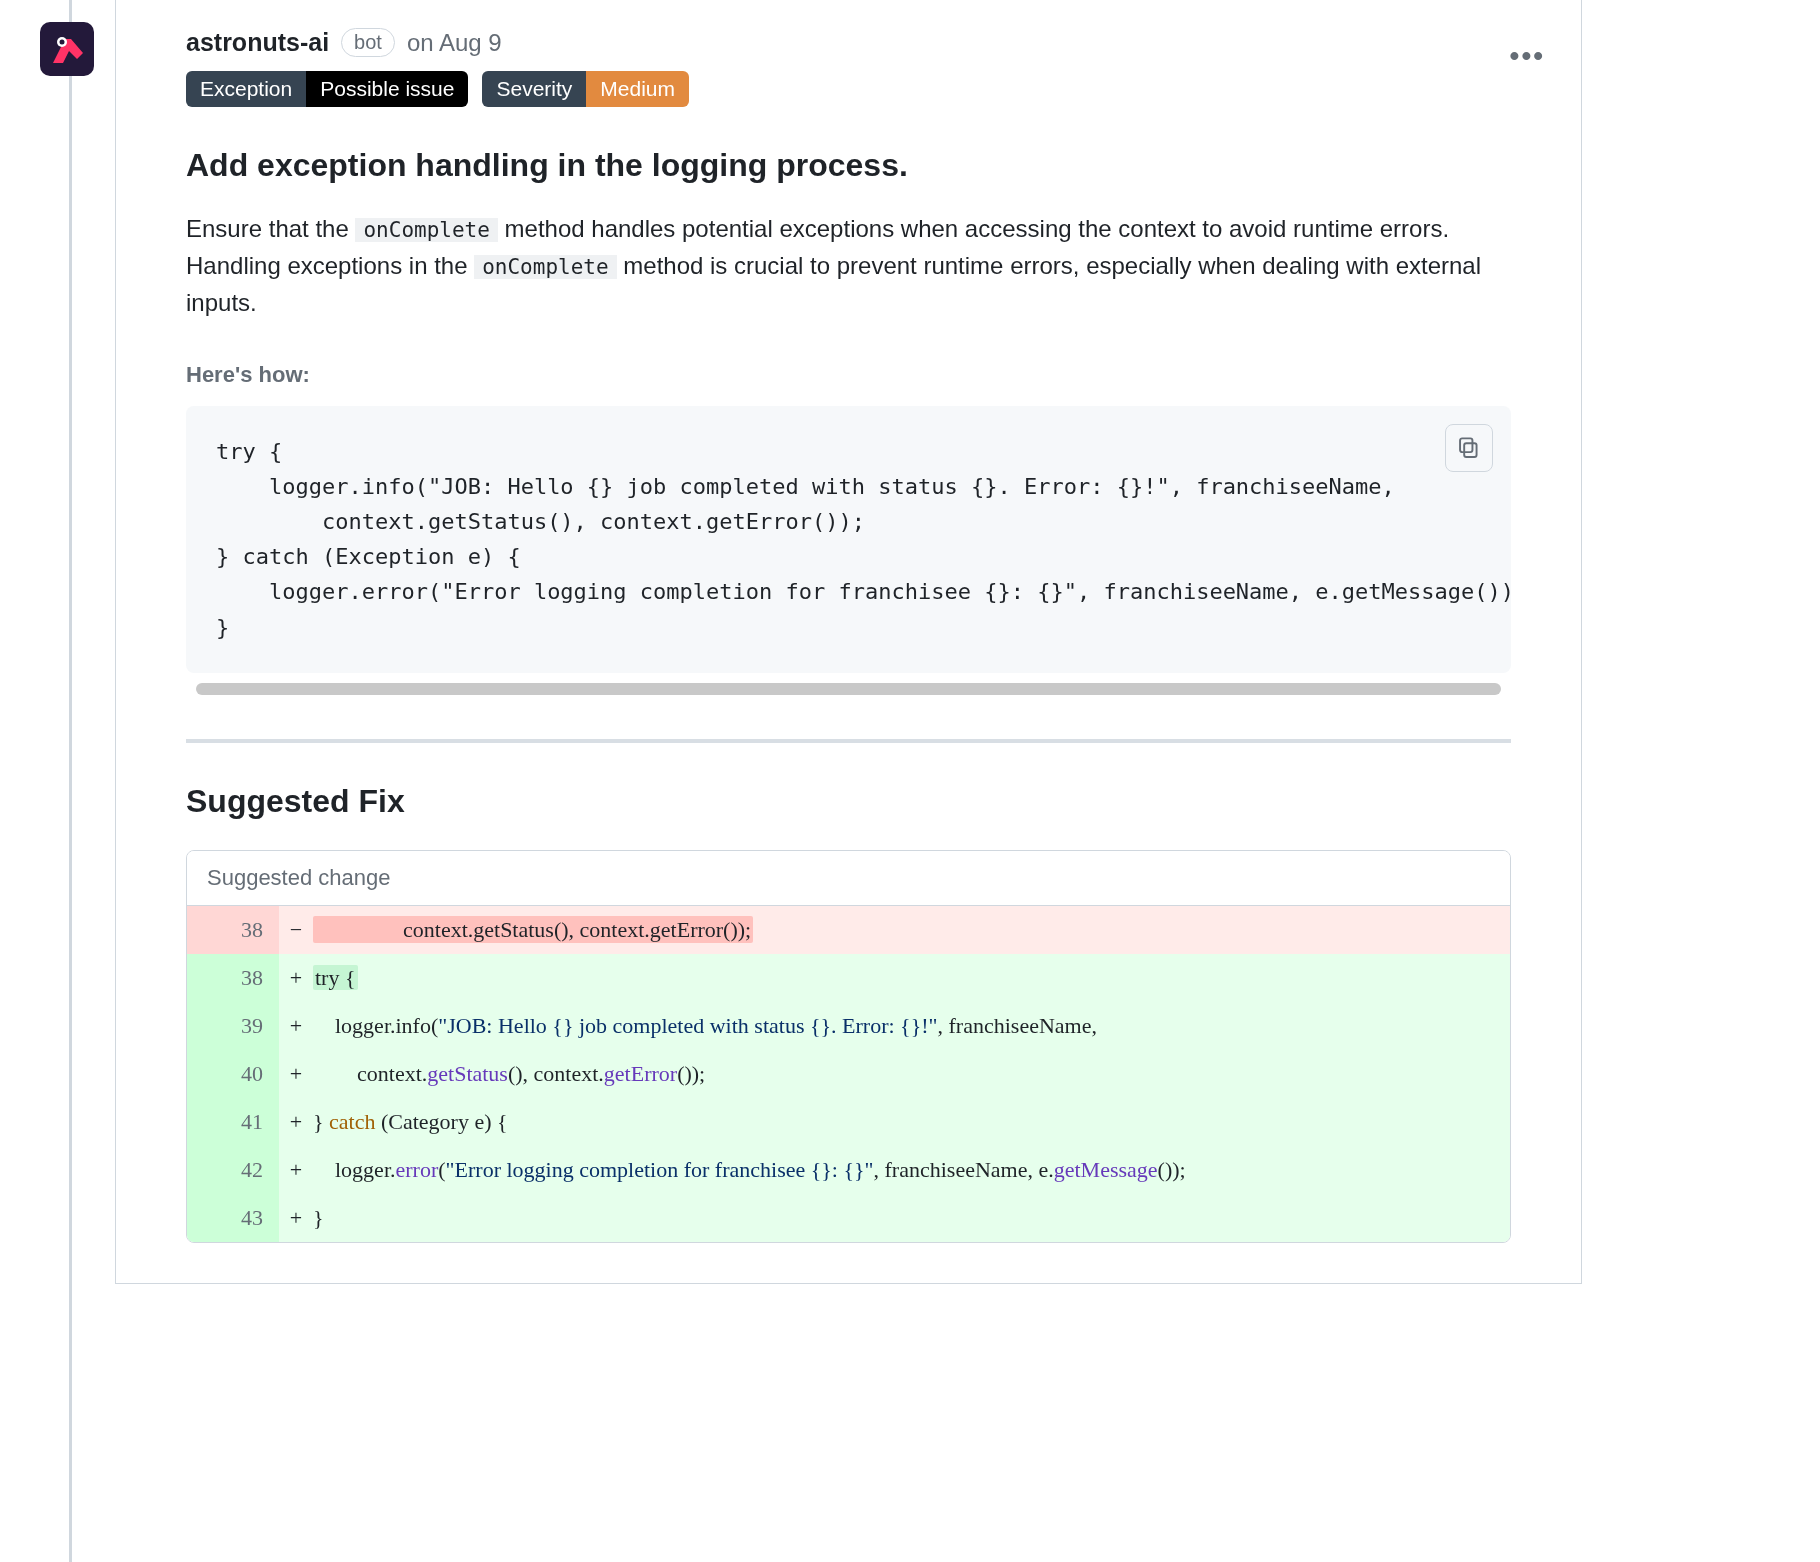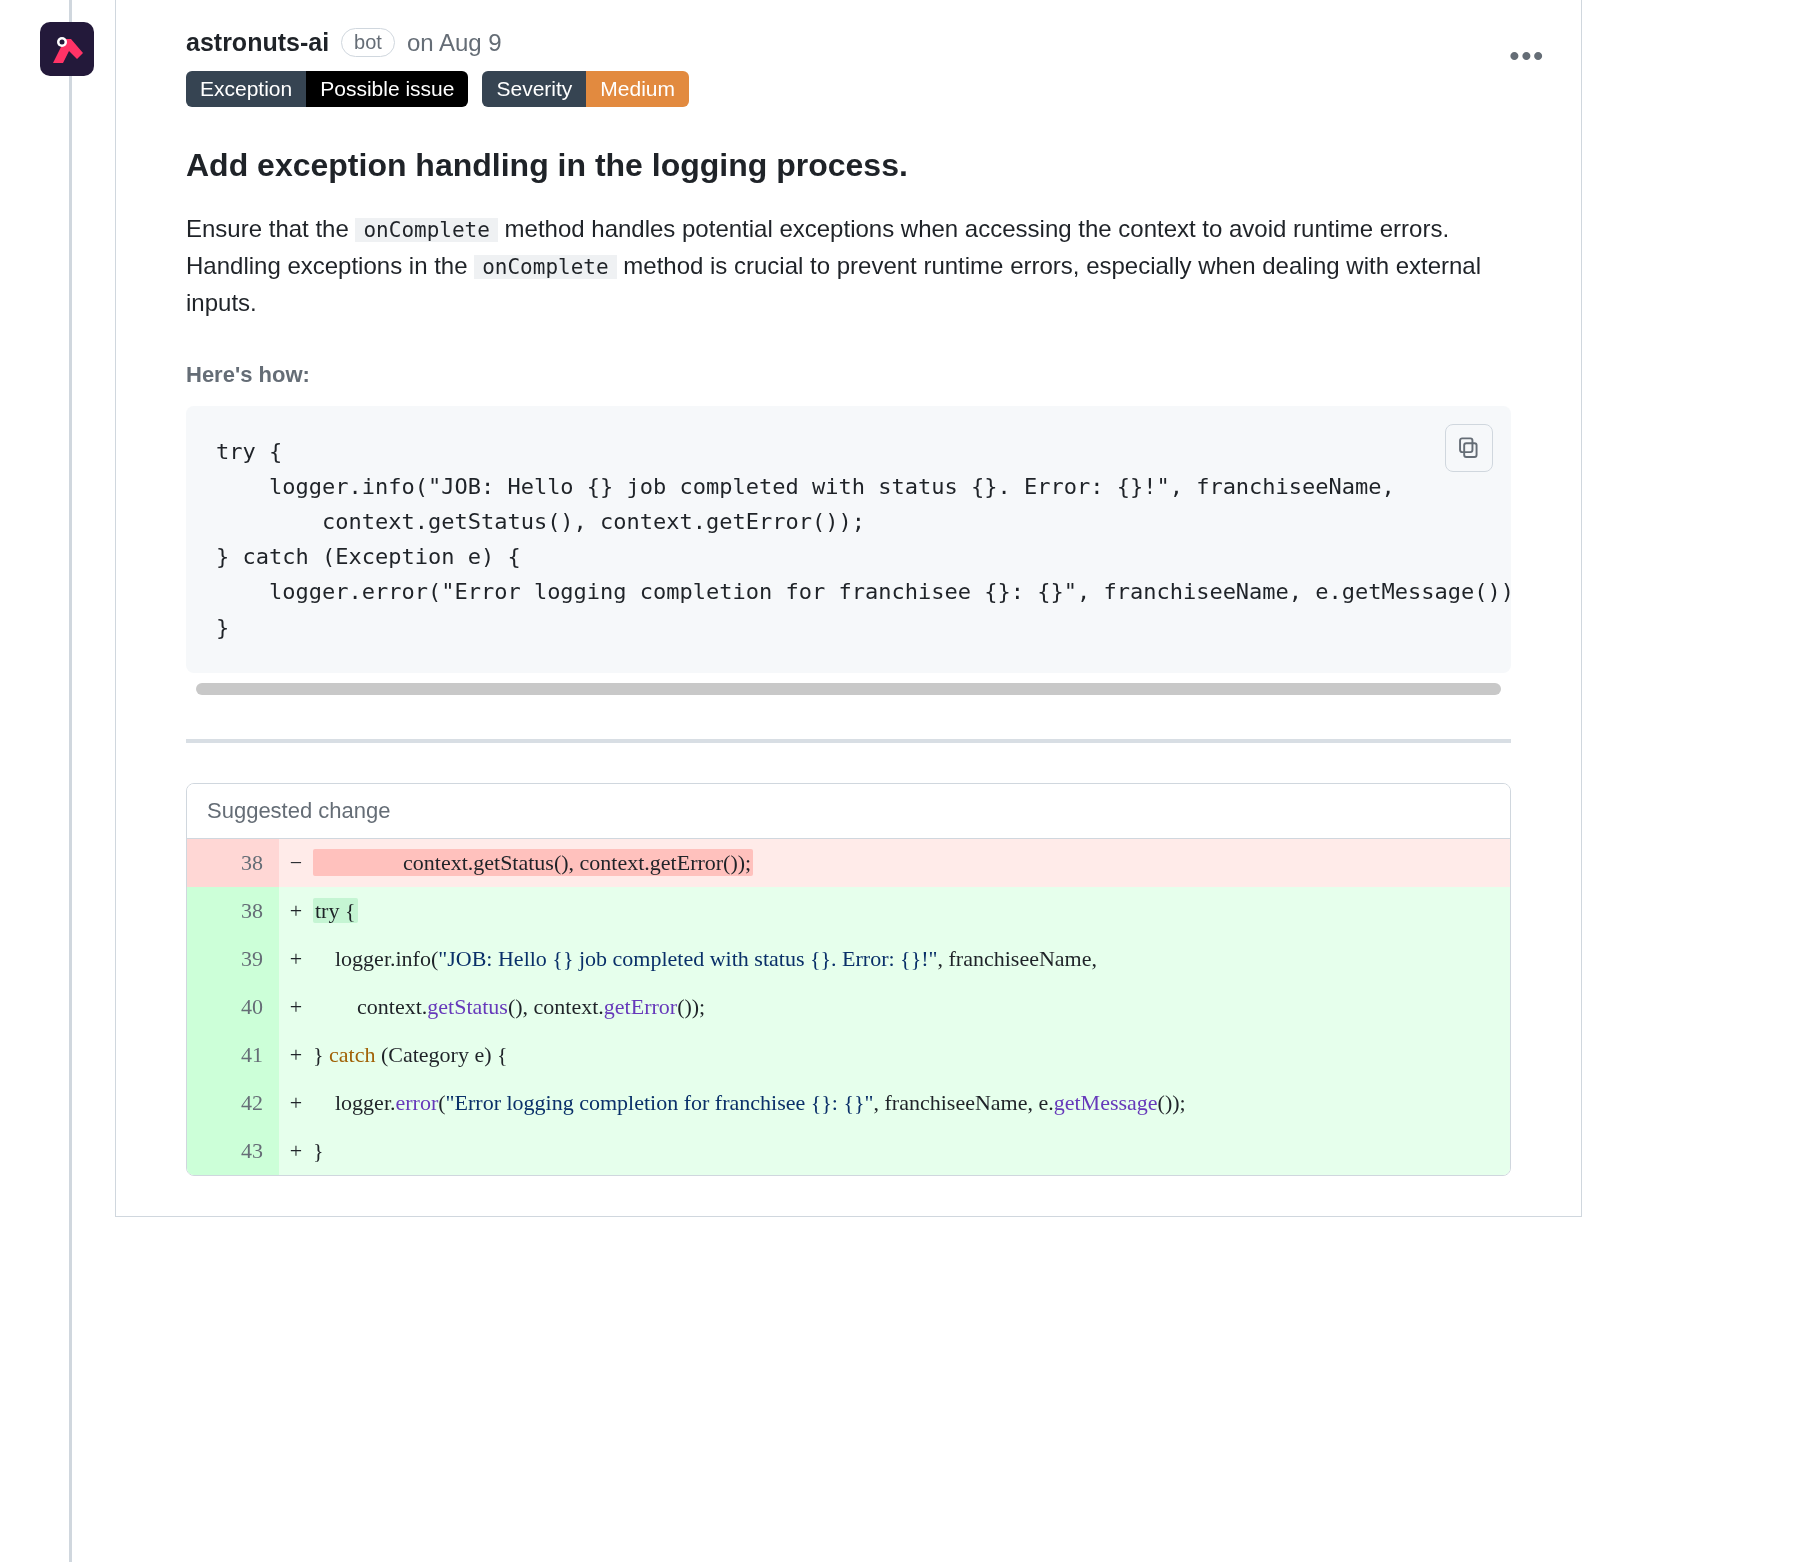--- a/index.html
+++ b/index.html
@@ -265,20 +265,21 @@
     logger.info("JOB: Hello {} job completed with status {}. Error: {}!", franchiseeName,
         context.getStatus(), context.getError());
 } catch (Exception e) {
     logger.error("Error logging completion for franchisee {}: {}", franchiseeName, e.getMessage());
 }</pre>
           <div class="code-scroll-ind"></div>
         </div>
 
         <hr class="sep">
 
+        <h2 class="subtitle">Suggested Fix</h2>
 
         <div class="suggest-box">
           <div class="suggest-header">Suggested change</div>
           <div id="diff-mount">
               <div class="diff-line diff-del">
                 <div class="diff-ln">38</div>
                 <div class="diff-sign">−</div>
                 <div class="diff-code"><span class="diff-del-inner">                context.getStatus(), context.getError());</span></div>
               </div>
               <div class="diff-line diff-add">

